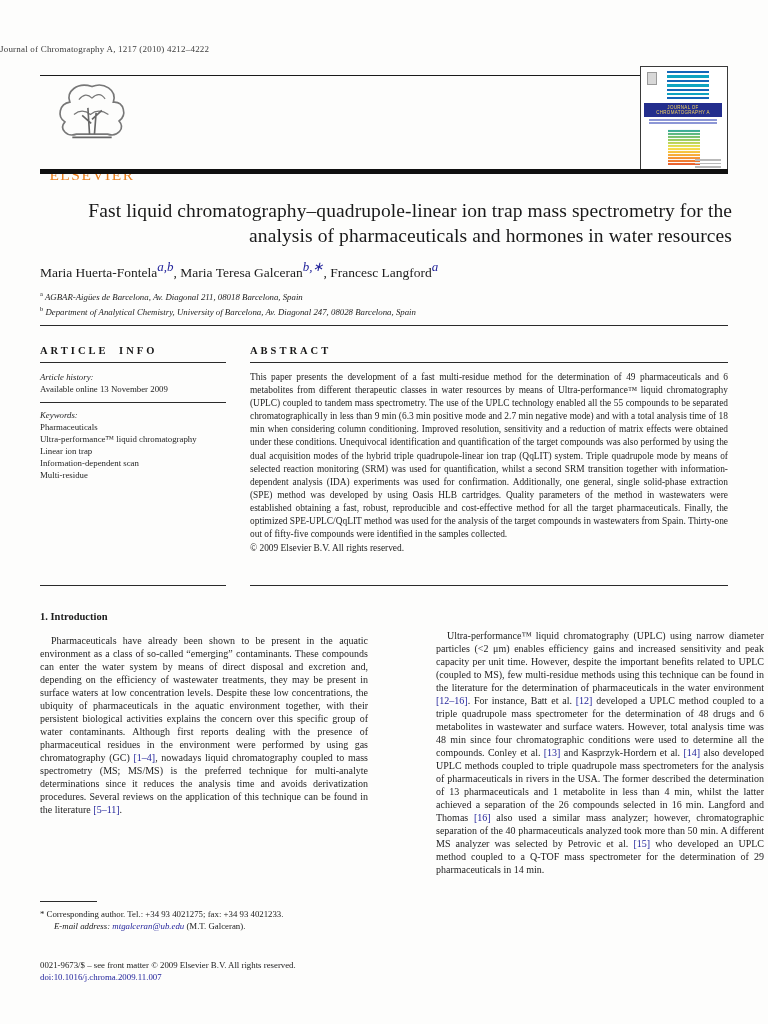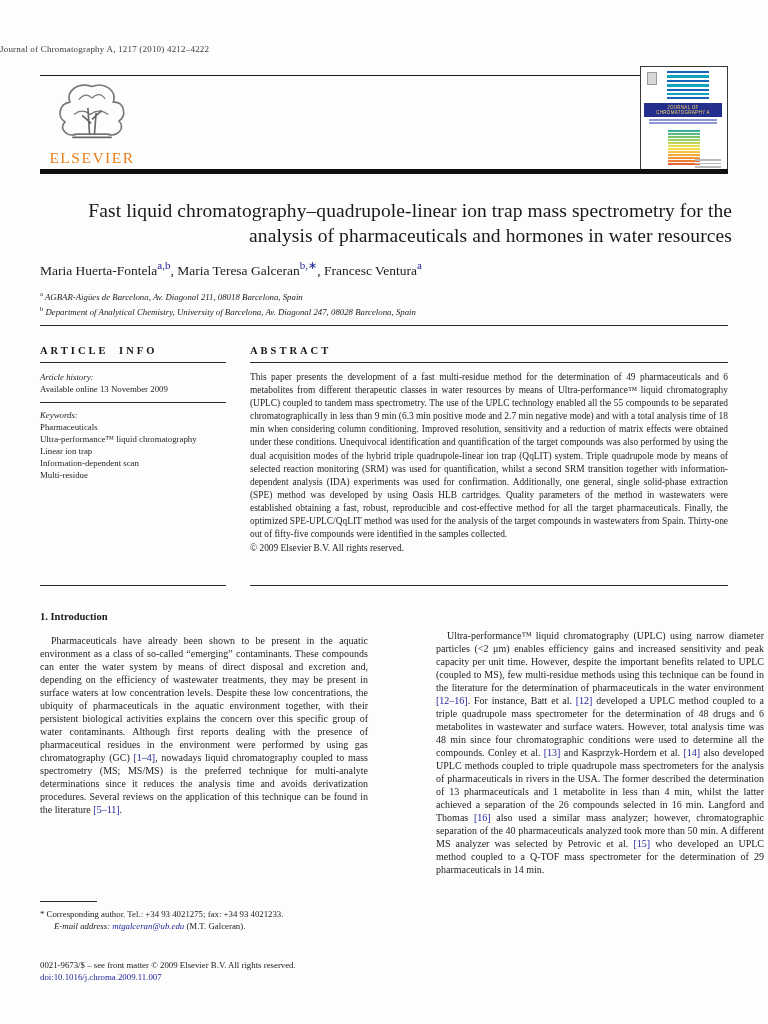--- a/index.html
+++ b/index.html
@@ -15,21 +15,21 @@
 
   .rule { background:#1a1a1a; height:1px; }
   .rule-top { top:75px; left:40px; width:688px; }
   .rule-affil { top:325px; left:40px; width:688px; background:#2a2a2a; }
   .rule-box-left  { top:585px; left:40px;  width:186px; background:#2a2a2a; }
   .rule-box-right { top:585px; left:250px; width:478px; background:#2a2a2a; }
 
   
   .elsevier-block { top:80px; left:42px; width:100px; height:88px; text-align:center; }
   .elsevier-text { font-family:"Liberation Serif", serif; font-size:15.5px;
-    letter-spacing:1.5px; color:#e87e1c; margin-top:1px; }
+    letter-spacing:1.5px; color:#e87e1c; margin-top:18px; }
   .graybox { top:77px; left:140px; width:496px; height:91px; background:#e8e8e8; text-align:center; }
   .contents-line { margin-top:9px; font-family:"Liberation Sans", sans-serif;
     font-size:9.5px; color:#2d2d2d; }
   .journal-title { margin-top:9px; font-size:21px; color:#141414; letter-spacing:0.2px; }
   .homepage-line { margin-top:12px; font-family:"Liberation Sans", sans-serif;
     font-size:9.5px; letter-spacing:1.3px; color:#2d2d2d; }
   a { text-decoration:none; }
   .lnk-navy { color:#23249b; }
   .lnk-blue { color:#3a3ab8; }
 
@@ -49,21 +49,21 @@
     background-image:repeating-linear-gradient(to bottom,rgba(255,255,255,0.95) 0 1px,transparent 1px 3px),
       linear-gradient(to bottom,#2ba8a0,#8fc963 28%,#f5e34b 52%,#f7a838 74%,#e85a2e 100%); }
   .cover-footmark { position:absolute; right:6px; bottom:4px; width:26px; height:9px;
     background:repeating-linear-gradient(to bottom,#b9b9b9 0 1.6px,transparent 1.6px 3.6px); }
 
   .thickbar { top:169px; left:40px; width:688px; height:5px; background:#101010; }
 
   .article-title { top:198px; left:40px; width:692px; font-size:19.5px;
     line-height:25px; font-weight:normal; color:#191919; letter-spacing:0.1px;text-align:right; }
   .authors { top:259px; left:40px; width:688px; font-size:13.5px; color:#1b1b1b; }
-  .authors sup { font-size:11px; color:#23249b; }
+  .authors sup { font-size:13px; color:#23249b;font-style:italic; }
   .affils { top:288px; left:40px; width:688px; font-size:8.8px; font-style:italic;
     color:#222; line-height:12px; }
   .affils sup { font-size:6.5px; font-style:normal; }
 
   .col-head { font-family:"Liberation Serif", serif; font-size:10.5px; font-weight:bold;
     letter-spacing:3px; word-spacing:5px; color:#161616; }
   .head-rule { height:1px; background:#2a2a2a; margin-top:6px; }
   .artinfo { top:345px; left:40px; width:186px; }
   .artinfo .small { font-size:8.8px; line-height:12px; color:#1f1f1f; }
   .artinfo .ital { font-style:italic; }
@@ -120,21 +120,21 @@
     <div class="cover-sublines"></div>
     <div class="cover-gradient"></div>
     <div class="cover-footmark"></div>
   </div>
 
   <div class="abs thickbar"></div>
 
   <h1 class="abs article-title">Fast liquid chromatography–quadrupole-linear ion trap mass spectrometry for the analysis of pharmaceuticals and hormones in water resources</h1>
 
   <div class="abs authors">
-    <span>Maria Huerta-Fontela</span><sup>a,b</sup><span>, </span><span>Maria Teresa Galceran</span><sup>b,∗</sup><span>, </span><span>Francesc Ventura</span><sup>a</sup>
+    <span>Maria Huerta-Fontela</span><sup>a,b</sup><span>, </span><span>Maria Teresa Galceran</span><sup>b,∗</sup><span>, </span><span>Francesc Langford</span><sup>a</sup>
   </div>
 
   <div class="abs affils">
     <div><sup>a</sup><span> AGBAR-Aigües de Barcelona, Av. Diagonal 211, 08018 Barcelona, Spain</span></div>
     <div><sup>b</sup><span> Department of Analytical Chemistry, University of Barcelona, Av. Diagonal 247, 08028 Barcelona, Spain</span></div>
   </div>
 
   <div class="abs rule rule-affil"></div>
 
   <div class="abs artinfo">

